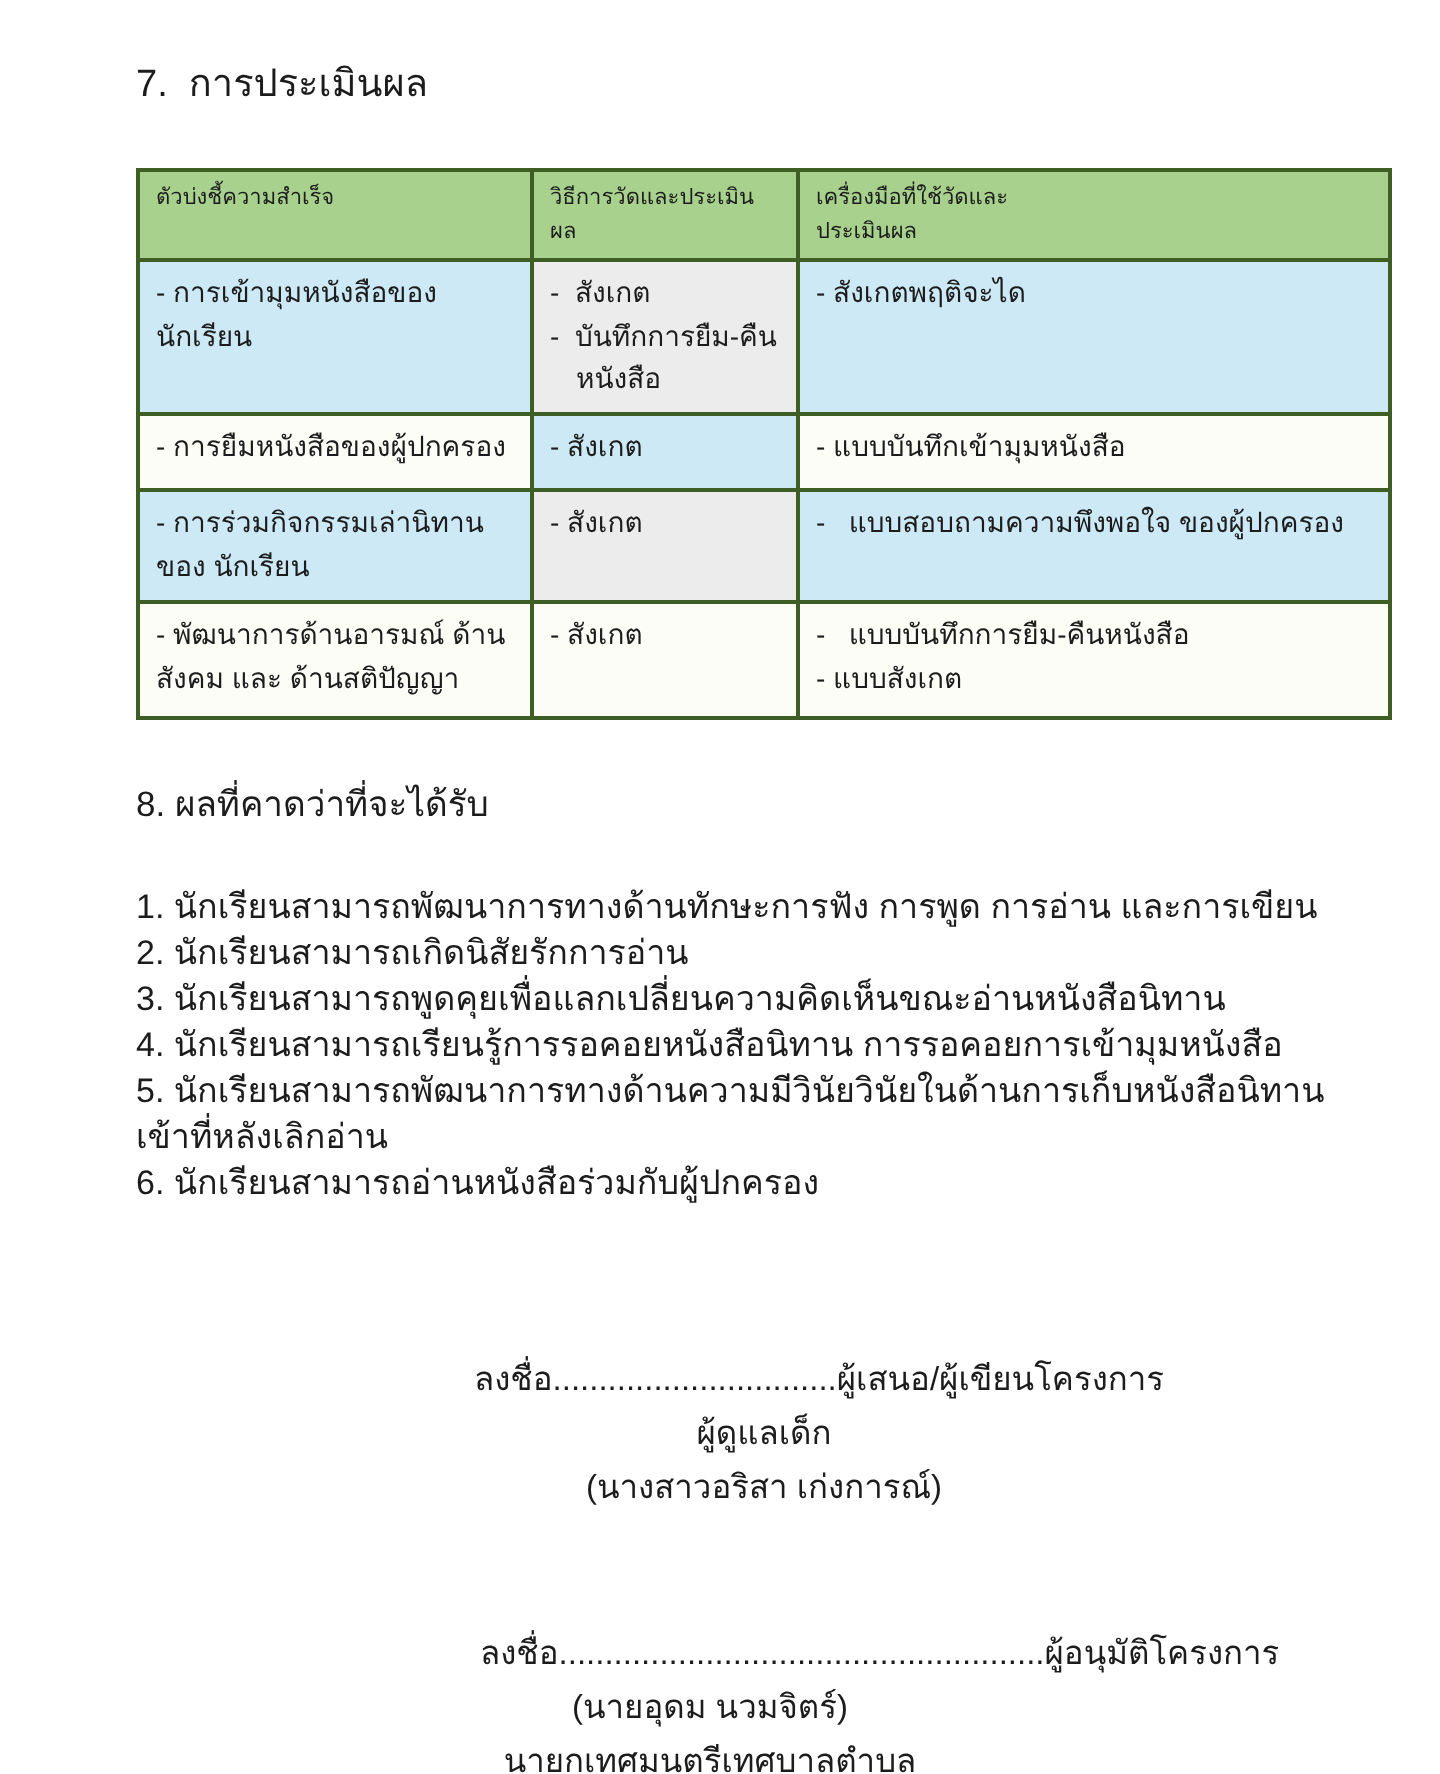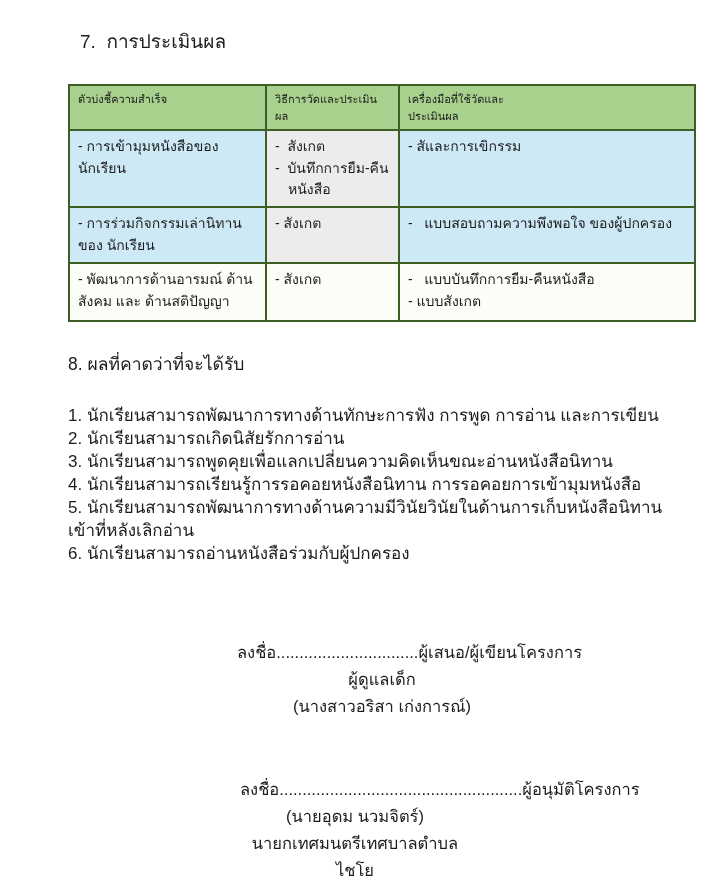--- a/index.html
+++ b/index.html
@@ -13,21 +13,21 @@
   }
   .page {
     padding: 26px 50px 0 68px;
     box-sizing: border-box;
     width: 720px;
   }
   .sec7-title {
     font-size: 19px;
     font-weight: 500;
     white-space: pre;
-    margin: 0 0 28px 12px;
+    margin: 0 0 28px 0;
   }
   table.eval {
     border-collapse: collapse;
     width: 584px;
     table-layout: fixed;
   }
   table.eval td, table.eval th {
     border: 2px solid #3f5e26;
     vertical-align: top;
     padding: 5px 8px;
@@ -94,24 +94,35 @@
 
     <tr class="r0">
       <td class="bg-blue">
         <div class="cell-line">- การเข้ามุมหนังสือของนักเรียน</div>
       </td>
       <td class="bg-gray">
         <div class="cell-line hang">-  สังเกต</div>
         <div class="cell-line hang">-  บันทึกการยืม-คืน หนังสือ</div>
       </td>
       <td class="bg-blue">
-        <div class="cell-line hang">- สัและการเขิกรรม</div>
+        <div class="cell-line hang">- สังเกตพฤติจะได</div>
       </td>
     </tr>
 
+    <tr class="r1">
+      <td class="bg-white">
+        <div class="cell-line">- การยืมหนังสือของผู้ปกครอง</div>
+      </td>
+      <td class="bg-blue">
+        <div class="cell-line hang">- สังเกต</div>
+      </td>
+      <td class="bg-white">
+        <div class="cell-line hang">- แบบบันทึกเข้ามุมหนังสือ</div>
+      </td>
+    </tr>
 
     <tr class="r2">
       <td class="bg-blue">
         <div class="cell-line">- การร่วมกิจกรรมเล่านิทานของ นักเรียน</div>
       </td>
       <td class="bg-gray">
         <div class="cell-line hang">- สังเกต</div>
       </td>
       <td class="bg-blue">
         <div class="cell-line hang">-   แบบสอบถามความพึงพอใจ ของผู้ปกครอง</div>

